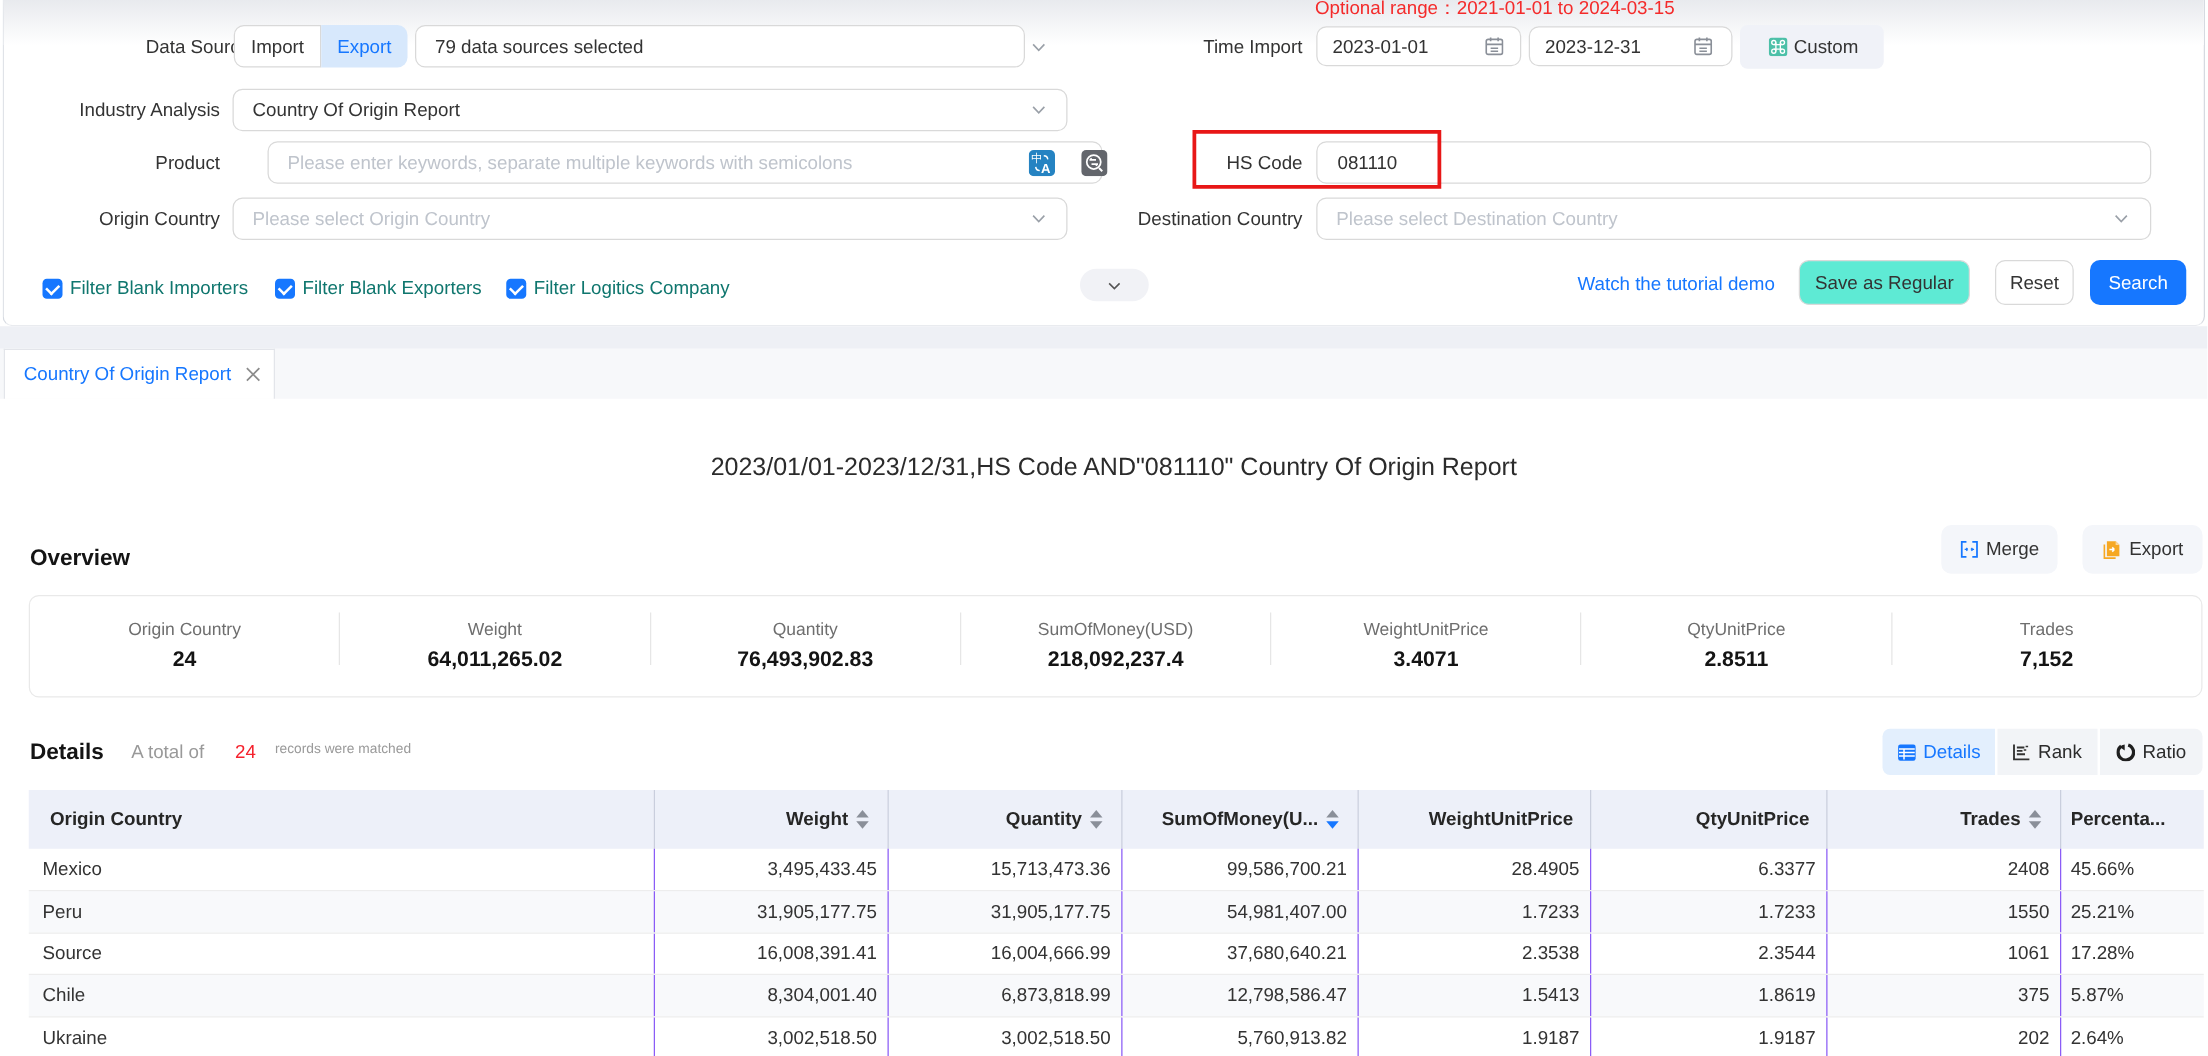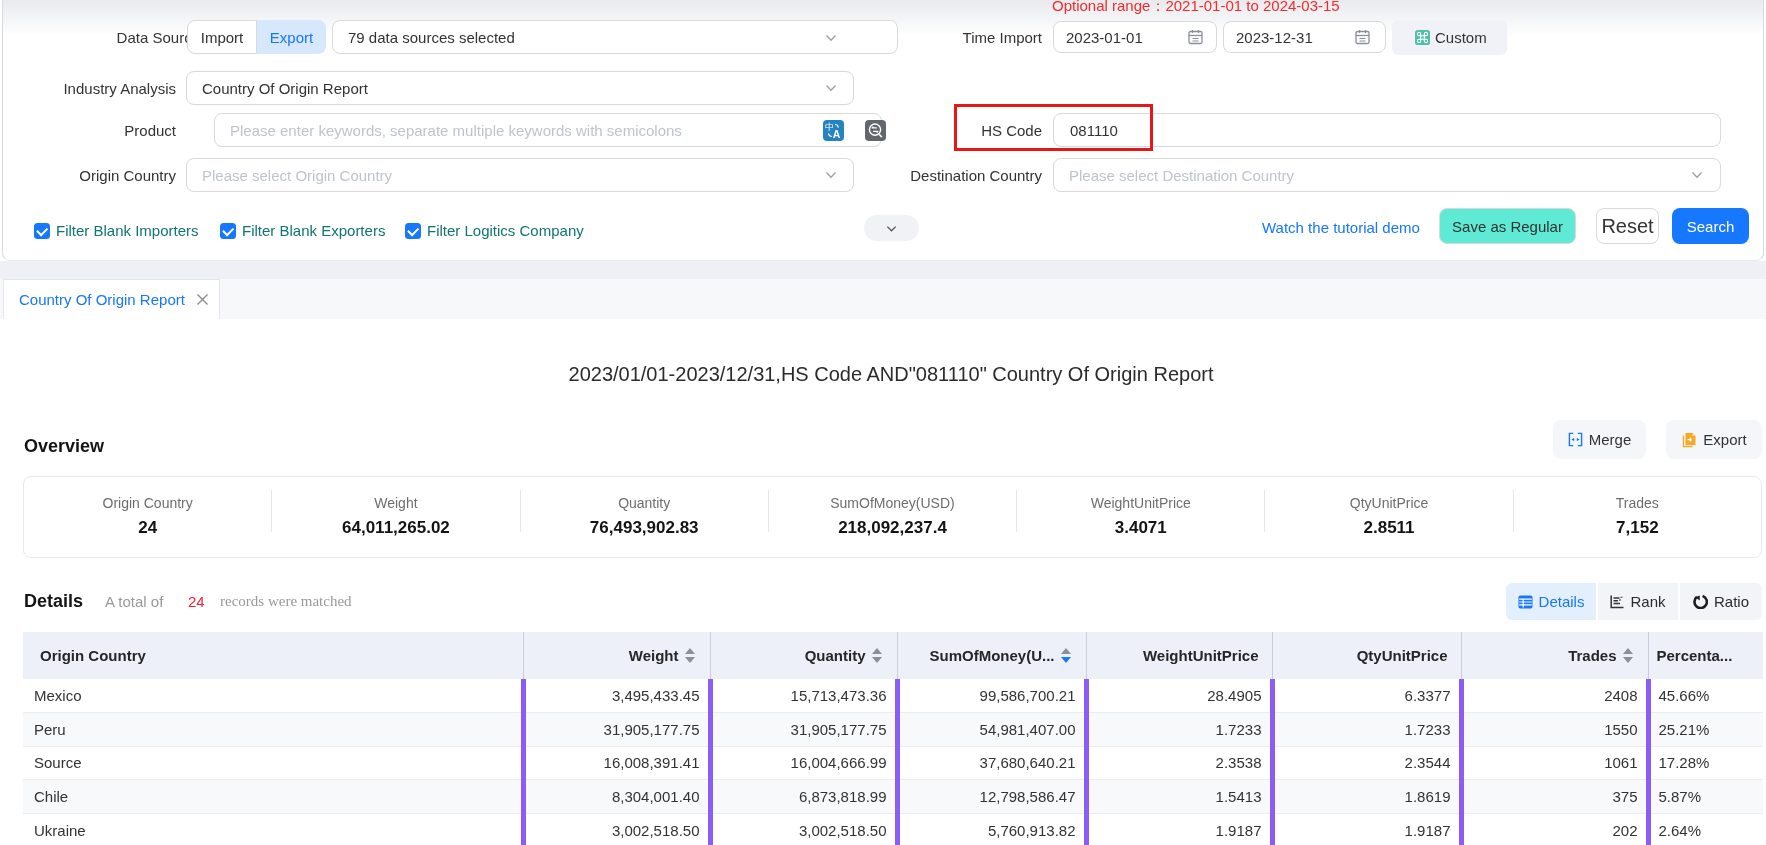--- a/index.html
+++ b/index.html
@@ -19,39 +19,39 @@
 .caret .up{border-bottom:6px solid #8a8f99;margin-bottom:2.5px;}
 .caret .dn{border-top:6px solid #8a8f99;}
 .caret .dnb{border-top:6px solid #1677ff;}
 .ovc{flex:1;margin:13px 0 25px;border-right:1px solid #e6e6e6;text-align:center;}
 .ovl{margin-top:5px;font-size:14px;color:#6e6e6e;}
 .ovv{margin-top:7px;font-size:17px;font-weight:bold;color:#141414;}
 .seg{position:absolute;top:583px;height:37px;display:flex;align-items:center;justify-content:center;font-size:15px;color:#2b2b2b;background:#f2f4f7;}
 table.dt{position:absolute;left:23px;top:632px;width:1740px;border-collapse:collapse;table-layout:fixed;font-size:15px;color:#333;}
 table.dt th{height:47px;background:#edf0f9;font-weight:bold;color:#262626;padding:0;border-left:1px solid #c9cedd;box-sizing:border-box;}
 table.dt th:first-child{border-left:none;}
-table.dt td{height:33.6px;padding:0 8px;border-bottom:1px solid #ededed;border-left:5px solid #8b5cf6;box-sizing:border-box;text-align:right;}
+table.dt td{height:33.6px;padding:0 8px;border-bottom:1px solid #ededed;border-left:1px solid #8b5cf6;box-sizing:border-box;text-align:right;}
 table.dt td:first-child{text-align:left;padding-left:11px;border-left:none;}
 table.dt tr.z td{background:#f8f9fb;}
 .thr{display:flex;align-items:center;justify-content:flex-end;padding-right:15px;}
 .thl{display:flex;align-items:center;justify-content:flex-start;padding-left:17px;}
 </style>
 </head>
 <body>
 <div id="app">
 
   <div class="abs" id="filtercard" style="left:2px;top:0;width:1762px;height:261px;background:#fff;border-left:1px solid #d6dae1;border-right:1px solid #d6dae1;border-bottom:1px solid #e9ebef;border-radius:0 0 8px 8px;box-sizing:border-box;"></div>
   <div class="abs" style="left:3px;top:0;width:1760px;height:36px;background:linear-gradient(#e8eaee,#ffffff);"></div>
 
   <div class="abs" style="left:1052px;top:-3px;font-size:15px;color:#f42b2b;white-space:pre;">Optional range：2021-01-01 to 2024-03-15</div>
 
   <div class="lbl" style="top:29px;padding-left:24px;">Data Source</div>
   <div class="abs" style="left:187px;top:20px;width:70px;height:34px;box-sizing:border-box;border:1px solid #d9d9d9;border-radius:8px 0 0 8px;background:#fff;display:flex;align-items:center;justify-content:center;font-size:15px;color:#333;">Import</div>
   <div class="abs" style="left:257px;top:20px;width:69px;height:34px;box-sizing:border-box;border-radius:0 8px 8px 0;background:#d7e8fc;display:flex;align-items:center;justify-content:center;font-size:15px;color:#1677ff;">Export</div>
-  <div class="inp" style="left:332px;top:20px;width:566px;height:34px;">79 data sources selected</div>
+  <div class="inp" style="left:332px;top:20px;width:488px;height:34px;">79 data sources selected</div>
   <div class="lblr" style="top:29px;">Time Import</div>
   <div class="inp" style="left:1053px;top:21px;width:164px;height:32px;padding:0 12px;">2023-01-01</div>
   <div class="inp" style="left:1223px;top:21px;width:163px;height:32px;padding:0 12px;">2023-12-31</div>
   <div class="abs" style="left:1392px;top:20px;width:115px;height:35px;background:#f0f2f8;border-radius:6px;display:flex;align-items:center;font-size:15px;color:#333;"><svg style="margin-left:23px;margin-right:5px;" width="15" height="15" viewBox="0 0 16 16">
         <rect width="16" height="16" rx="3" fill="#4cc0a8"></rect>
         <g fill="none" stroke="#fff" stroke-width="1.15">
           <path d="M6.1 4.3 L6.1 11.7 M9.9 4.3 L9.9 11.7 M4.3 6.1 L11.7 6.1 M4.3 9.9 L11.7 9.9"></path>
           <circle cx="4.3" cy="4.3" r="1.75"></circle>
           <circle cx="11.7" cy="4.3" r="1.75"></circle>
           <circle cx="4.3" cy="11.7" r="1.75"></circle>
@@ -86,21 +86,21 @@
   <div class="cb" style="left:405px;"></div>
     <div class="cbl" style="left:427px;">Filter Logitics Company</div>
   <div class="abs" style="left:864px;top:215px;width:55px;height:26px;background:#f1f2f6;border-radius:13px;display:flex;align-items:center;justify-content:center;">
     <svg width="13" height="13" viewBox="0 0 14 14">
         <path d="M2.5 5l4.5 4.5L11.5 5" fill="none" stroke="#555" stroke-width="1.4"></path>
       </svg>
   </div>
 
   <div class="abs" style="left:1262px;top:219px;font-size:15px;color:#1677ff;">Watch the tutorial demo</div>
   <div class="abs" style="left:1439px;top:208px;width:137px;height:36px;box-sizing:border-box;border:1px solid #d9d9d9;border-radius:8px;background:#5eead4;display:flex;align-items:center;justify-content:center;font-size:15px;color:#333;">Save as Regular</div>
-  <div class="abs" style="left:1596px;top:208px;width:63px;height:36px;box-sizing:border-box;border:1px solid #d9d9d9;border-radius:8px;background:#fff;display:flex;align-items:center;justify-content:center;font-size:20px;color:#333;">Reset</div>
+  <div class="abs" style="left:1596px;top:208px;width:63px;height:36px;box-sizing:border-box;border:1px solid #d9d9d9;border-radius:8px;background:#fff;display:flex;align-items:center;justify-content:center;font-size:15px;color:#333;">Reset</div>
   <div class="abs" style="left:1672px;top:208px;width:77px;height:36px;border-radius:8px;background:#1677ff;display:flex;align-items:center;justify-content:center;font-size:15px;color:#fff;text-align:center;">Search</div>
 
   <svg class="chev" style="left:824px;top:31px;" viewBox="0 0 14 14">
       <path d="M2.5 4.5l4.5 4.7L11.5 4.5" fill="none" stroke="#9aa0a8" stroke-width="1.3"></path>
     </svg>
   <svg class="chev" style="left:824px;top:81px;" viewBox="0 0 14 14">
       <path d="M2.5 4.5l4.5 4.7L11.5 4.5" fill="none" stroke="#9aa0a8" stroke-width="1.3"></path>
     </svg>
   <svg class="chev" style="left:824px;top:168px;" viewBox="0 0 14 14">
       <path d="M2.5 4.5l4.5 4.7L11.5 4.5" fill="none" stroke="#9aa0a8" stroke-width="1.3"></path>
@@ -183,21 +183,21 @@
     </div>
     <div class="ovc" style="border-right:none;">
       <div class="ovl">Trades</div>
         <div class="ovv">7,152</div>
     </div>
   </div>
 
   <div class="abs" style="left:24px;top:591px;font-size:18px;font-weight:bold;color:#141414;">Details</div>
   <div class="abs" style="left:105px;top:593px;font-size:15px;color:#999;">A total of</div>
   <div class="abs" style="left:188px;top:593px;font-size:15px;color:#f5222d;">24</div>
-  <div class="abs" style="left:220px;top:593px;font-size:15px;color:#999;font-family:Liberation Serif, serif;">records were matched</div>
+  <div class="abs" style="left:220px;top:593px;font-size:11px;color:#999;">records were matched</div>
   <div class="seg" style="left:1506px;width:90px;border-radius:6px 0 0 6px;background:#e3effd;color:#1677ff;"><svg style="margin-right:6px;" width="15" height="14" viewBox="0 0 15 14">
         <rect x="0.5" y="0.5" width="14" height="13" rx="1.8" fill="#1677ff"></rect>
         <path d="M1.2 4.2h12.6M1.2 7h12.6M1.2 9.8h12.6M5.2 4.2v8.3" stroke="#fff" stroke-width="1.2"></path>
       </svg>Details</div>
   <div class="seg" style="left:1598px;width:80px;"><svg style="margin-right:6px;" width="14" height="14" viewBox="0 0 14 14">
         <path d="M1.2 0.5v12h12.3" fill="none" stroke="#333" stroke-width="1.5"></path>
         <path d="M3.5 3h6M3.5 5.7h4.5M3.5 8.4h6.5" stroke="#333" stroke-width="1.5"></path>
         <path d="M10.5 2.2h2M9 5h2" stroke="#333" stroke-width="1.1"></path>
       </svg>Rank</div>
   <div class="seg" style="left:1680px;width:82px;border-radius:0 6px 6px 0;"><svg style="margin-right:6px;" width="15" height="15" viewBox="0 0 16 16">

